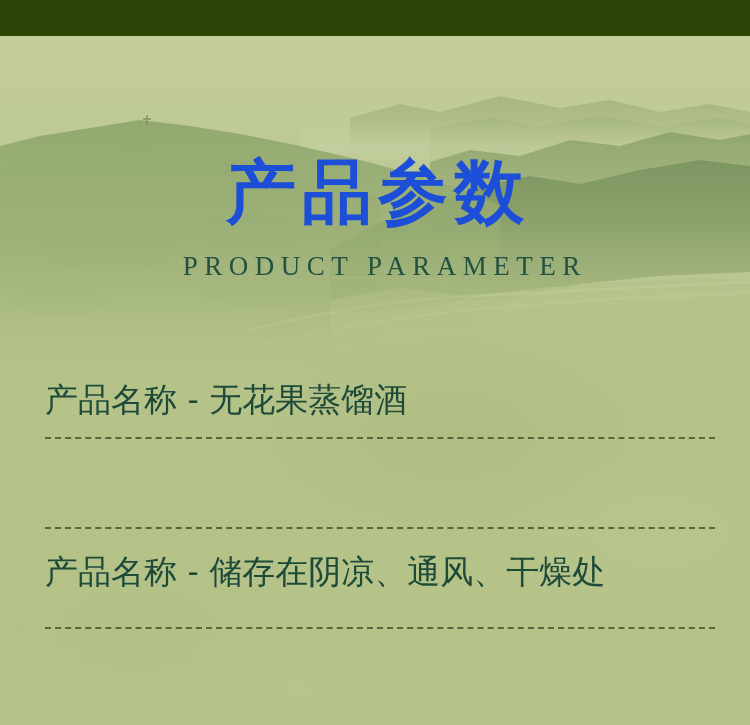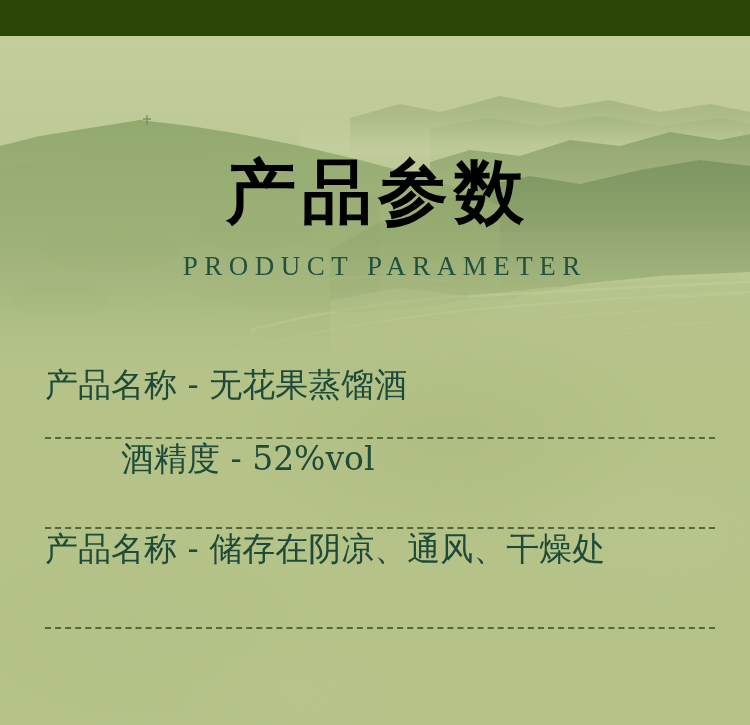--- a/index.html
+++ b/index.html
@@ -67,21 +67,21 @@
     position:absolute; left:0; top:150px;
     width:750px;
     text-align:center;
     z-index:5;
   }
   #title-cn {
     font-size:70px;
     line-height:84px;
     font-weight:700;
     letter-spacing:6px;
-    color:#000000;
+    color:#1d4ed8;
     font-family:"DejaVu Serif","Liberation Serif",serif;
     text-indent:6px;
   }
   #title-en {
     margin-top:16px;
     font-size:27px;
     line-height:32px;
     letter-spacing:6.5px;
     color:#23513f;
     font-family:"Liberation Serif","DejaVu Serif",serif;
@@ -92,21 +92,21 @@
   
   #params {
     position:absolute; left:45px; top:363px;
     width:670px;
     z-index:5;
   }
   .param-row {
     position:relative;
     height:74px;
     display:flex;
-    align-items:flex-start;
+    align-items:center;
   }
   .param-row.tall { height:90px; }
 
   .param-text {
     font-size:33px;
     line-height:44px;
     color:#1d4a39;
     letter-spacing:0px;
     white-space:nowrap;
     font-family:"DejaVu Serif","Liberation Serif",serif;
@@ -225,21 +225,20 @@
   </div>
 
   <div id="params">
 
     <div class="param-row">
       <span class="param-text">产品名称 - 无花果蒸馏酒</span>
     </div>
     <div class="divider d1"></div>
 
     <div class="param-row tall">
-      <span class="param-text second">酒精度 - 52%vol</span>
     </div>
     <div class="divider d2"></div>
 
     <div class="param-row tall">
       <span class="param-text">产品名称 - 储存在阴凉、通风、干燥处</span>
     </div>
     <div class="divider d3"></div>
 
   </div>
 

